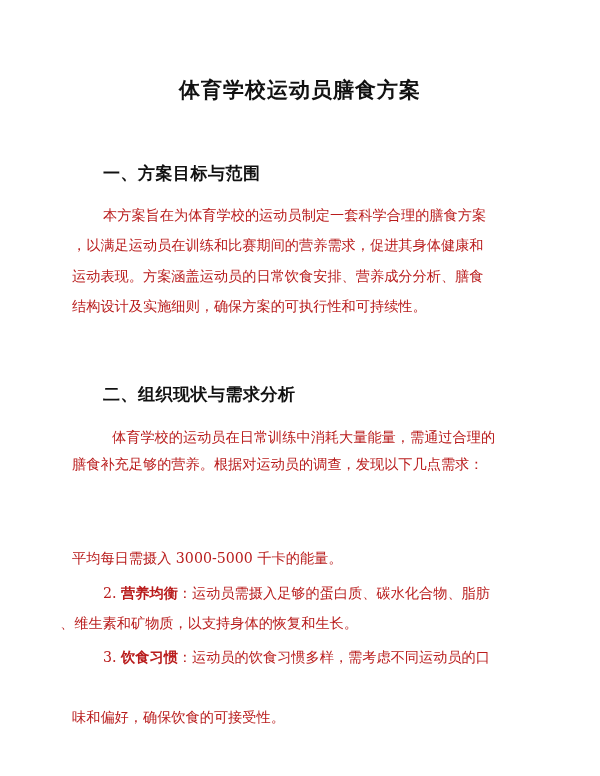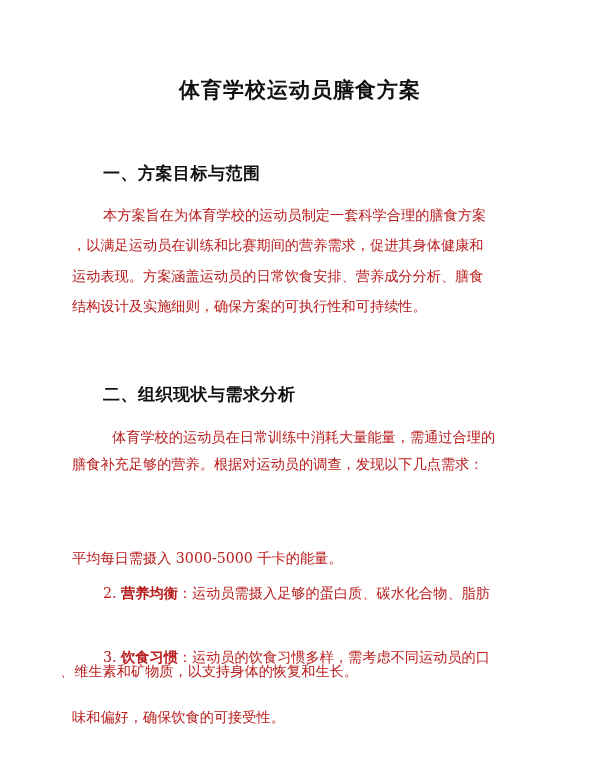--- a/index.html
+++ b/index.html
@@ -36,20 +36,20 @@
 
   <div class="line" style="top:428px; left:103px;margin-left:9px;">体育学校的运动员在日常训练中消耗大量能量，需通过合理的</div>
   <div class="line" style="top:443px; left:72px; width:470px;margin-top:12px;">膳食补充足够的营养。根据对运动员的调查，发现以下几点需求：</div>
 
   <div class="line" style="top:549px; left:72px; width:470px;">平均每日需摄入 3000-5000 千卡的能量。</div>
 
   <div class="line" style="top:584px; left:103px;">
     <span>2.</span>
     <span class="b">营养均衡</span><span>：</span><span>运动员需摄入足够的蛋白质、碳水化合物、脂肪</span>
   </div>
-  <div class="line" style="top:614px; left:60px; width:480px;margin-top:48px;">、维生素和矿物质，以支持身体的恢复和生长。</div>
+  <div class="line" style="top:614px; left:60px; width:480px;">、维生素和矿物质，以支持身体的恢复和生长。</div>
 
   <div class="line" style="top:648px; left:103px;">
     <span>3.</span>
     <span class="b">饮食习惯</span><span>：</span><span>运动员的饮食习惯多样，需考虑不同运动员的口</span>
   </div>
   <div class="line" style="top:708px; left:72px; width:470px;">味和偏好，确保饮食的可接受性。</div>
 </div>
 
 </body></html>

